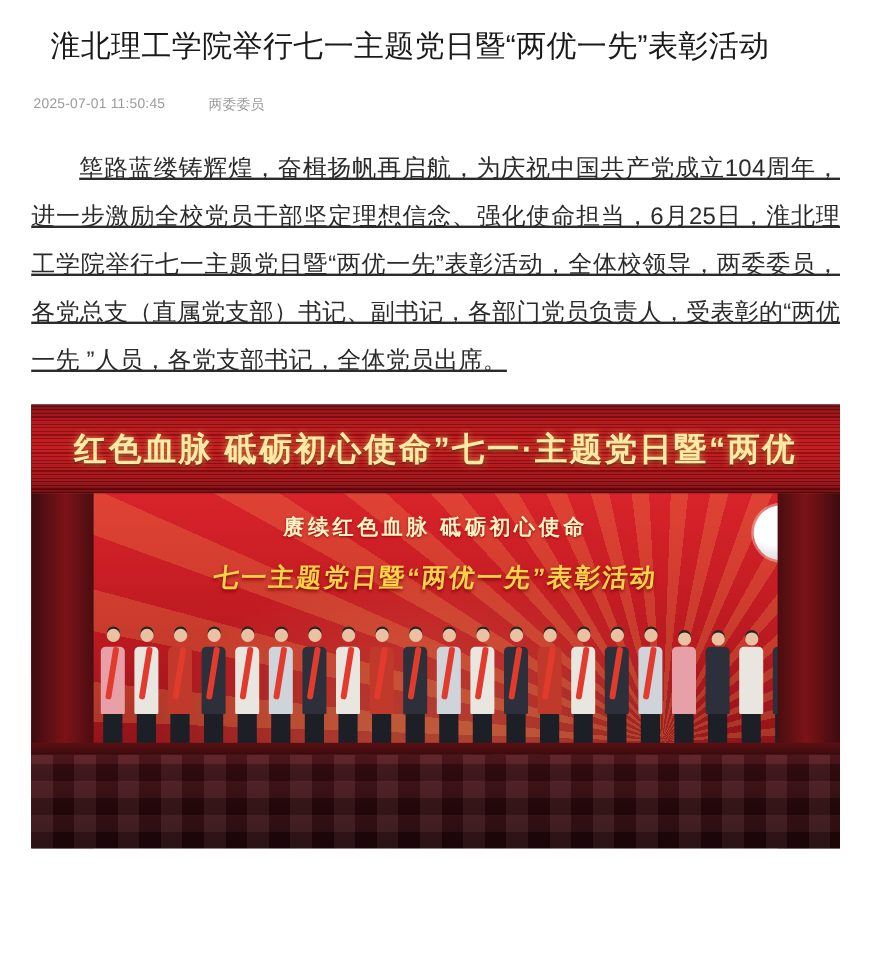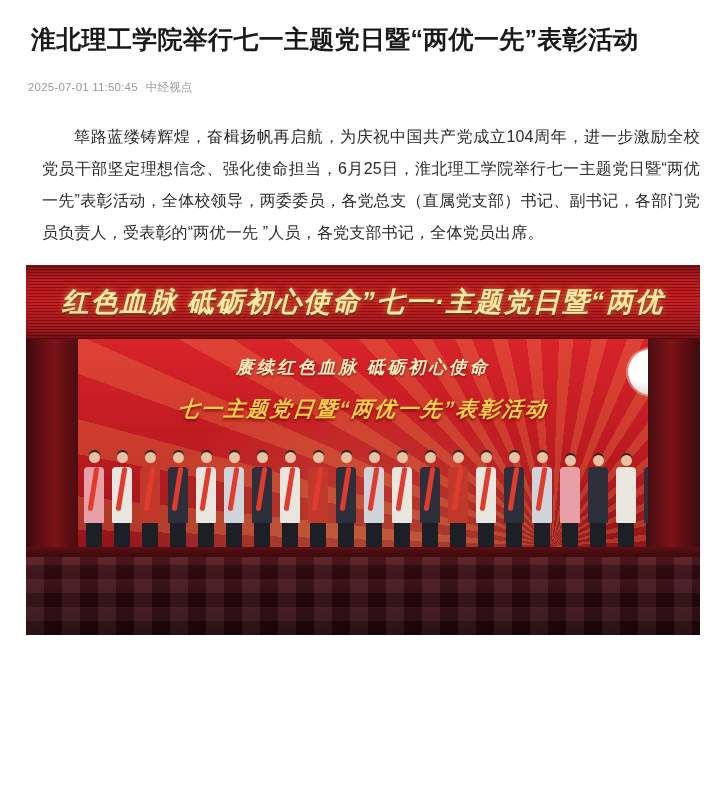--- a/index.html
+++ b/index.html
@@ -14,51 +14,51 @@
     color: #222222;
   }
   .page {
     width: 726px;
     box-sizing: border-box;
     padding: 22px 26px 10px 26px;
   }
   .article-title {
     font-size: 25px;
     line-height: 1.42;
-    font-weight: bold;
+    font-weight: normal;
     color: #1a1a1a;
-    margin: 0 0 22px 5px;
+    margin: 0 0 22px 16px;
     letter-spacing: 0.3px;
   }
   .meta-row {
     display: flex;
     align-items: center;
-    gap: 8px;
+    gap: 36px;
     margin: 0 0 26px 0;
     padding-left: 2px;
   }
   .meta-time, .meta-source {
     font-size: 11.5px;
     color: #9a9a9a;
     letter-spacing: 0.2px;
   }
   .body-text {
-    font-size: 16px;
+    font-size: 20px;
     line-height: 2.0;
     color: #2b2b2b;
     text-align: justify;
     text-justify: inter-ideograph;
-    margin: 0 0 16px 16px;
+    margin: 0 0 16px 0;
     text-indent: 2em;
     letter-spacing: 0.2px;
+    text-decoration: underline;
   }
   .figure {
     margin: 0 0 20px 0;
     width: 100%;
-    font-style: italic;
   }
   .photo {
     position: relative;
     width: 100%;
     height: 370px;
     overflow: hidden;
     background: #1b0b0b;
   }
   
   .led-banner {
@@ -217,21 +217,21 @@
 </style>
 </head>
 <body>
 
 <div class="page">
 
   <h1 class="article-title">淮北理工学院举行七一主题党日暨“两优一先”表彰活动</h1>
 
   <div class="meta-row">
     <span class="meta-time">2025-07-01 11:50:45</span>
-    <span class="meta-source">中经视点</span>
+    <span class="meta-source">两委委员</span>
   </div>
 
   <p class="body-text">筚路蓝缕铸辉煌，奋楫扬帆再启航，为庆祝中国共产党成立104周年，进一步激励全校党员干部坚定理想信念、强化使命担当，6月25日，淮北理工学院举行七一主题党日暨“两优一先”表彰活动，全体校领导，两委委员，各党总支（直属党支部）书记、副书记，各部门党员负责人，受表彰的“两优一先 ”人员，各党支部书记，全体党员出席。</p>
 
   <div class="figure">
     <div class="photo">
 
       <div class="led-banner">
         <div class="led-text">红色血脉 砥砺初心使命”七一·主题党日暨“两优</div>
       </div>

